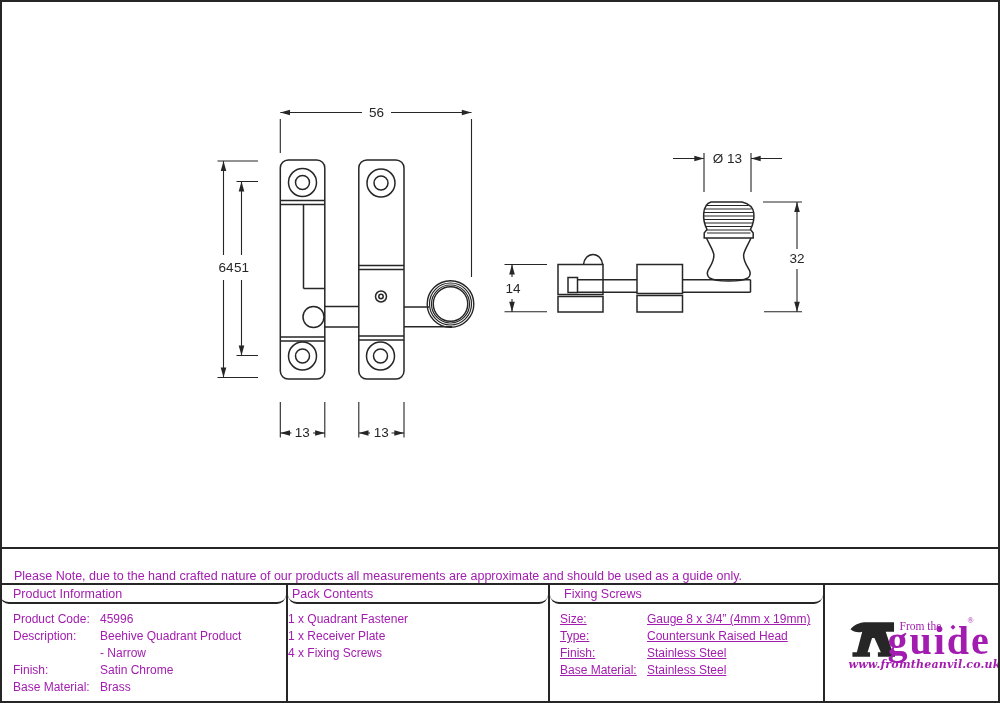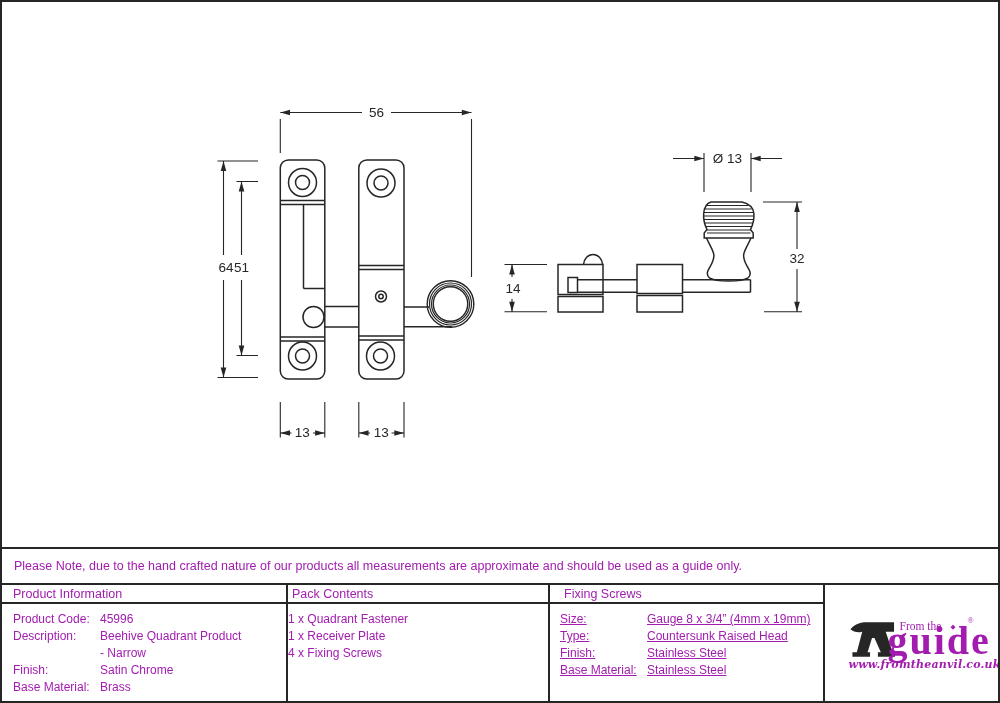--- a/index.html
+++ b/index.html
@@ -9,36 +9,36 @@
   }
   .frame {
     position:absolute; inset:0; border:2.5px solid #262626; pointer-events:none; z-index:9;
   }
   .drawing { position:absolute; left:0; top:0; }
 
   
   .note-row {
     position:absolute; left:0; right:0; top:547px; height:38px; box-sizing:border-box;
     border-top:2px solid #262626; border-bottom:2px solid #262626;
-    display:flex; align-items:center; padding-left:14px; font-size:12.5px;
+    display:flex; align-items:flex-end; padding-left:14px; font-size:12.5px;
   }
 
   
   .info-table {
     position:absolute; left:0; right:0; top:585px; bottom:0; display:flex; box-sizing:border-box;
   }
   .col { box-sizing:border-box; height:100%; }
   .col-divided { border-right:2px solid #262626; }
   .col-product { width:288px; }
   .col-pack    { width:262px; }
   .col-screws  { width:275px; }
   .col-logo    { flex:1; display:flex; align-items:center; justify-content:center; }
   .col-header {
     height:19px; box-sizing:border-box; border-bottom:2px solid #262626;
-    font-size:12.5px; display:flex; align-items:center;
+    font-size:12.5px; display:flex; align-items:center;border-radius:9px;
   }
   .col-product .col-header { padding-left:13px; }
   .col-pack .col-header    { padding-left:4px; }
   .col-screws .col-header  { padding-left:14px; }
   .col-body { padding-top:7px; font-size:12px; line-height:17px; }
   .col-product .col-body { padding-left:13px; }
   .col-pack .col-body    { }
   .col-screws .col-body  { padding-left:10px;text-decoration:underline; }
   .kv { display:flex; }
   .kv .k { width:87px; flex:none; }

